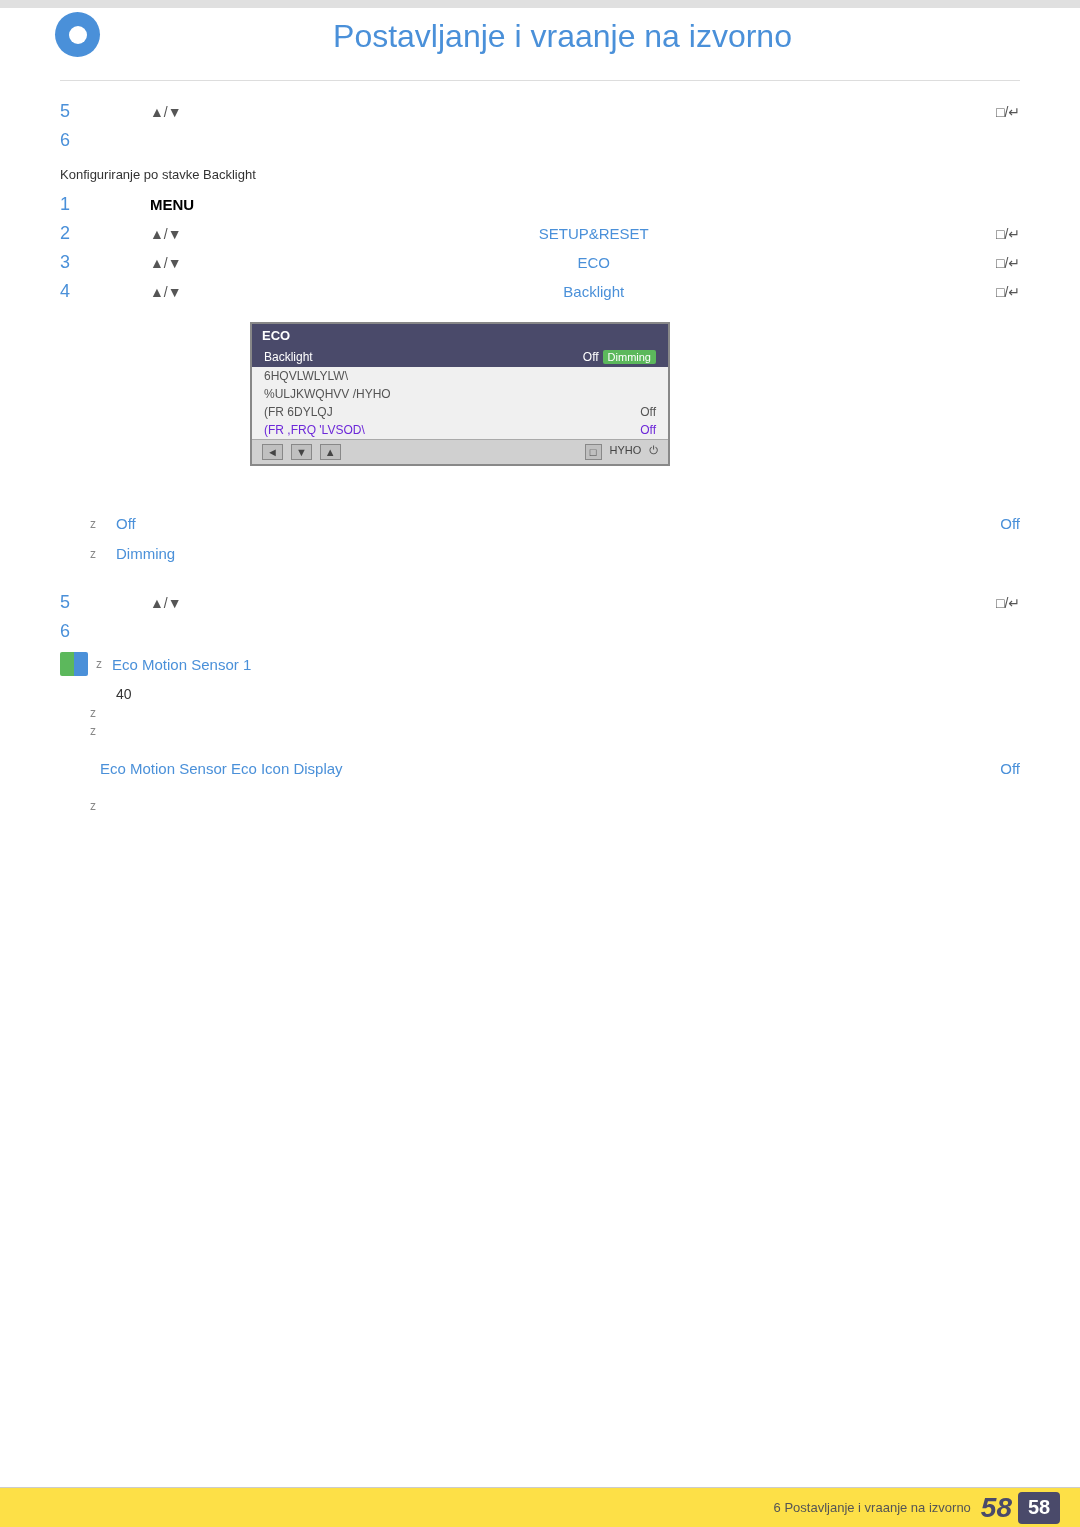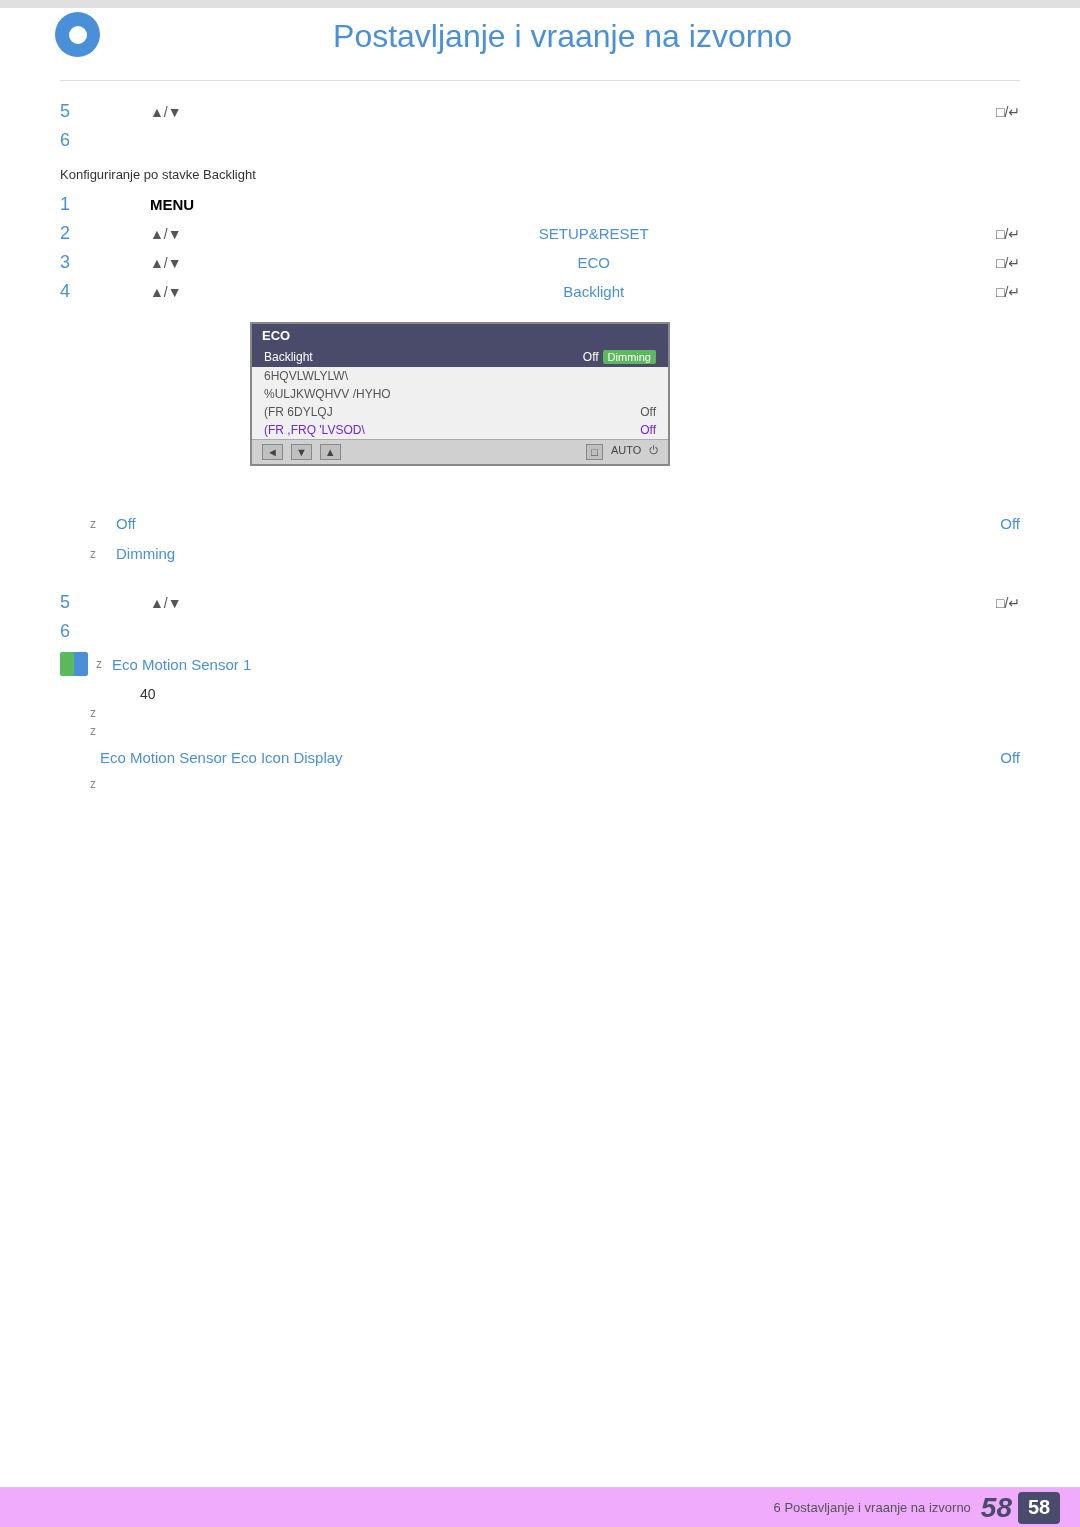--- a/index.html
+++ b/index.html
@@ -103,21 +103,21 @@
       margin: 16px 0 12px 0;
     }
 
     
     .page-footer {
       position: absolute;
       bottom: 0;
       left: 0;
       right: 0;
       height: 40px;
-      background: #f0abfc;
+      background: #fde047;
       display: flex;
       align-items: center;
       justify-content: flex-end;
       padding: 0 20px;
       border-top: 1px solid #ccc;
     }
     .footer-text {
       font-size: 13px;
       color: #555;
       margin-right: 10px;
@@ -231,21 +231,21 @@
       </div>
 
       <div style="background: #d0d0d0; padding: 4px 10px; display:flex; gap:12px; align-items:center; justify-content:space-between; border-top: 1px solid #aaa;">
         <div style="display:flex; gap:8px;">
           <span style="font-size:11px; color:#444; background:#c0c0c0; padding:1px 4px; border:1px solid #888;">◄</span>
           <span style="font-size:11px; color:#444; background:#c0c0c0; padding:1px 4px; border:1px solid #888;">▼</span>
           <span style="font-size:11px; color:#444; background:#c0c0c0; padding:1px 4px; border:1px solid #888;">▲</span>
         </div>
         <div style="display:flex; gap:8px;">
           <span style="font-size:11px; color:#444; background:#c0c0c0; padding:1px 4px; border:1px solid #888;">□</span>
-          <span style="font-size:11px; color:#444;">AUTO</span>
+          <span style="font-size:11px; color:#444;">HYHO</span>
           <span style="font-size:11px; color:#444;">⏻</span>
         </div>
       </div>
     </div>
 
     <div style="position:absolute; bottom: 60px; left: 0; right: 0; display:flex; align-items:center; font-size:15px;">
       <span style="color:#888; font-size:12px; margin-left:30px;">z</span>
       <span style="color:#4a90d9; margin-left:20px;">Off</span>
       <span style="color:#4a90d9; margin-left:auto;">Off</span>
     </div>
@@ -266,28 +266,28 @@
     <span class="step-num">6</span>
   </div>
 
   <div style="display:flex; align-items:center; margin: 10px 0; font-size:15px;">
 
     <span style="display:inline-block; width:28px; height:24px; background: linear-gradient(to right, #5cb85c 50%, #4a90d9 50%); border-radius:2px; margin-right:8px; flex-shrink:0;"></span>
     <span style="color:#888; font-size:12px; margin-right:10px;">z</span>
     <span style="color:#4a90d9;">Eco Motion Sensor 1</span>
   </div>
 
-  <div style="margin-left:80px; font-size:14px; color:#333;">
+  <div style="margin-left:56px; font-size:14px; color:#333;">
     <span>40</span>
   </div>
 
   <div style="margin: 4px 0 4px 30px; color:#888; font-size:12px;">z</div>
   <div style="margin: 4px 0 4px 30px; color:#888; font-size:12px;">z</div>
 
-  <div style="display:flex; align-items:center; margin: 11px 0; font-size:15px;">
+  <div style="display:flex; align-items:center; margin: 22px 0; font-size:15px;">
     <span style="margin-left:40px; color:#4a90d9;">Eco Motion Sensor Eco Icon Display</span>
     <span style="color:#4a90d9; margin-left:auto;">Off</span>
   </div>
 
   <div style="margin: 4px 0 4px 30px; color:#888; font-size:12px;">z</div>
 
 </div>
 
 <div class="page-footer">
   <span class="footer-text">6 Postavljanje i vraanje na izvorno</span>

